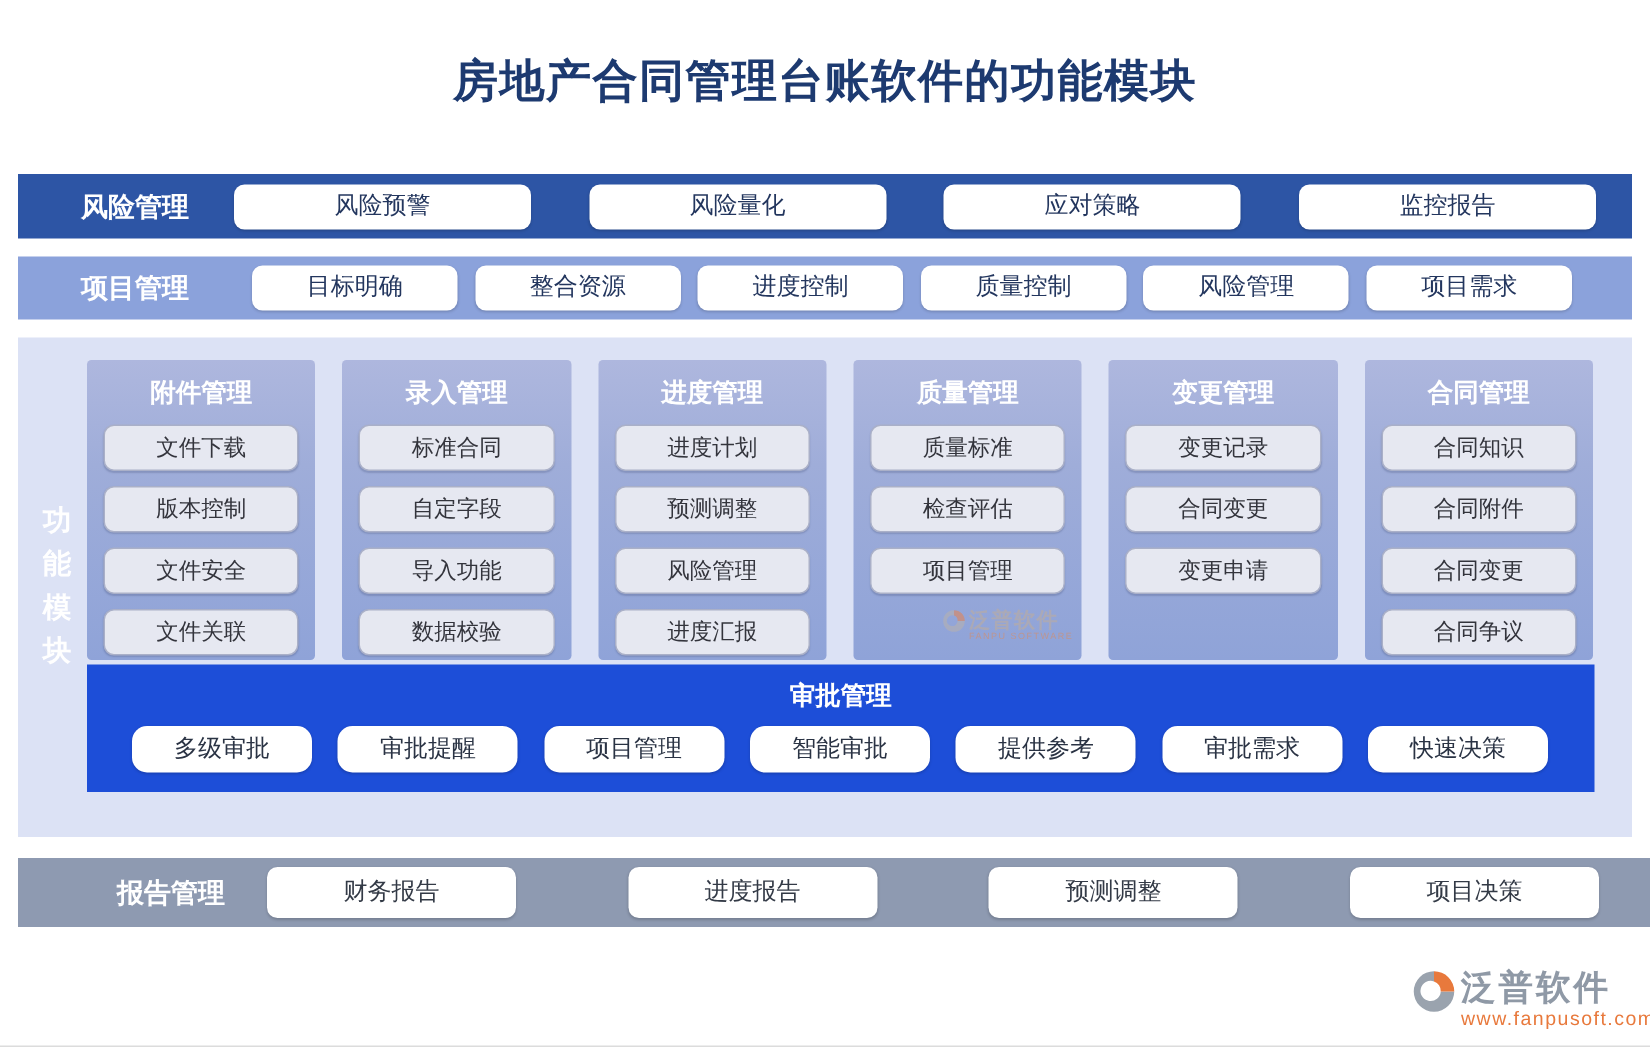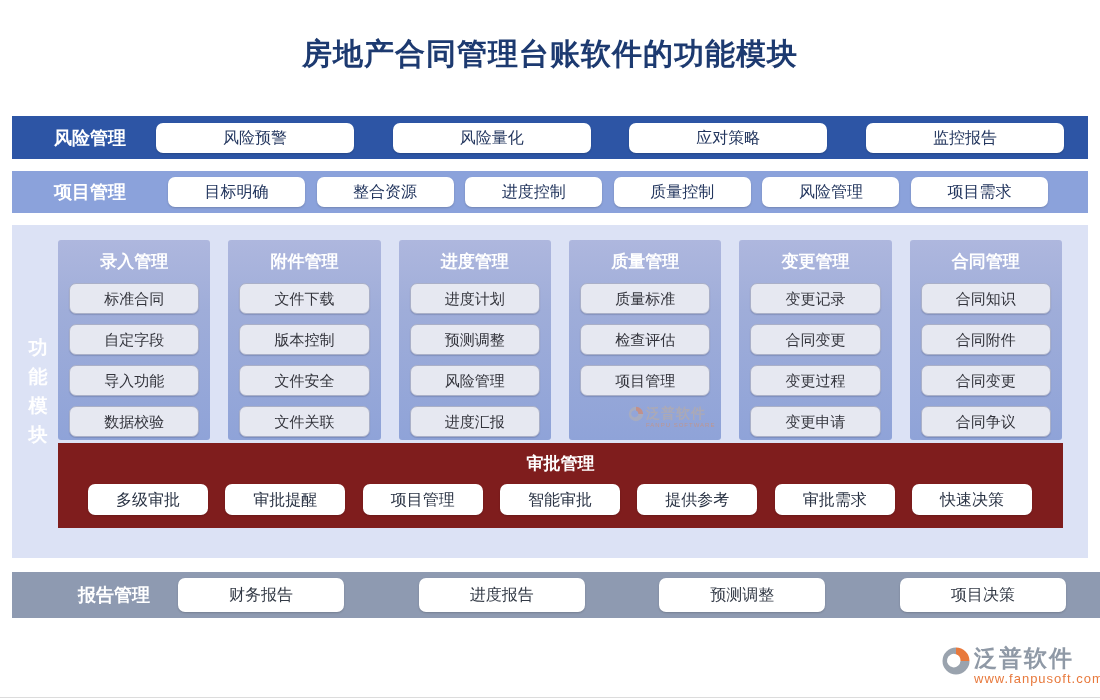--- a/index.html
+++ b/index.html
@@ -62,31 +62,31 @@
     font-size:17px;font-weight:bold;color:#ffffff;
   }
   .col-item{
     margin:10px 11px 0 11px;height:29px;line-height:29px;
     background:#e6e8f1;border:1px solid #aab0c8;border-radius:7px;
     text-align:center;font-size:15px;color:#33343c;
     box-shadow:0 1px 1px rgba(60,70,110,0.25);
   }
   .approval{
     position:absolute;left:46px;top:218px;width:1005px;height:85px;
-    background:#7f1d1d;
+    background:#1d4ed8;
   }
   .approval-title{
     padding-top:9px;text-align:center;
     font-size:17px;font-weight:bold;color:#ffffff;
   }
   .approval-buttons{
     display:flex;justify-content:space-between;align-items:center;
     margin:9px 31px 0 30px;
   }
-  .approval-buttons .pill{width:120px;height:31px;line-height:31px;color:#2a3344;}
+  .approval-buttons .pill{width:120px;height:31px;line-height:31px;color:#2a3344;border-radius:10px;}
   
   .wm-center{
     position:absolute;left:628px;top:406px;opacity:0.55;
     display:flex;align-items:flex-start;gap:2px;pointer-events:none;
   }
   .wm-center .wm-text{line-height:1;}
   .wm-brand{font-size:14px;font-weight:bold;color:#c0ad9b;letter-spacing:1px;}
   .wm-sub{font-size:6px;color:#e08a57;letter-spacing:1px;margin-top:2px;}
   
   .footer-logo{
@@ -125,51 +125,50 @@
     <div class="pill">风险管理</div>
     <div class="pill">项目需求</div>
   </div>
 </div>
 
 <div class="panel">
   <div class="side-label">功能模块</div>
 
   <div class="columns">
     <div class="col">
+      <div class="col-title">附件管理</div>
+      <div class="col-item">文件下载</div>
+      <div class="col-item">版本控制</div>
+      <div class="col-item">文件安全</div>
+      <div class="col-item">文件关联</div>
+    </div>
+    <div class="col">
       <div class="col-title">录入管理</div>
       <div class="col-item">标准合同</div>
       <div class="col-item">自定字段</div>
       <div class="col-item">导入功能</div>
       <div class="col-item">数据校验</div>
     </div>
     <div class="col">
-      <div class="col-title">附件管理</div>
-      <div class="col-item">文件下载</div>
-      <div class="col-item">版本控制</div>
-      <div class="col-item">文件安全</div>
-      <div class="col-item">文件关联</div>
-    </div>
-    <div class="col">
       <div class="col-title">进度管理</div>
       <div class="col-item">进度计划</div>
       <div class="col-item">预测调整</div>
       <div class="col-item">风险管理</div>
       <div class="col-item">进度汇报</div>
     </div>
     <div class="col">
       <div class="col-title">质量管理</div>
       <div class="col-item">质量标准</div>
       <div class="col-item">检查评估</div>
       <div class="col-item">项目管理</div>
     </div>
     <div class="col">
       <div class="col-title">变更管理</div>
       <div class="col-item">变更记录</div>
       <div class="col-item">合同变更</div>
-      <div class="col-item">变更过程</div>
       <div class="col-item">变更申请</div>
     </div>
     <div class="col">
       <div class="col-title">合同管理</div>
       <div class="col-item">合同知识</div>
       <div class="col-item">合同附件</div>
       <div class="col-item">合同变更</div>
       <div class="col-item">合同争议</div>
     </div>
   </div>

